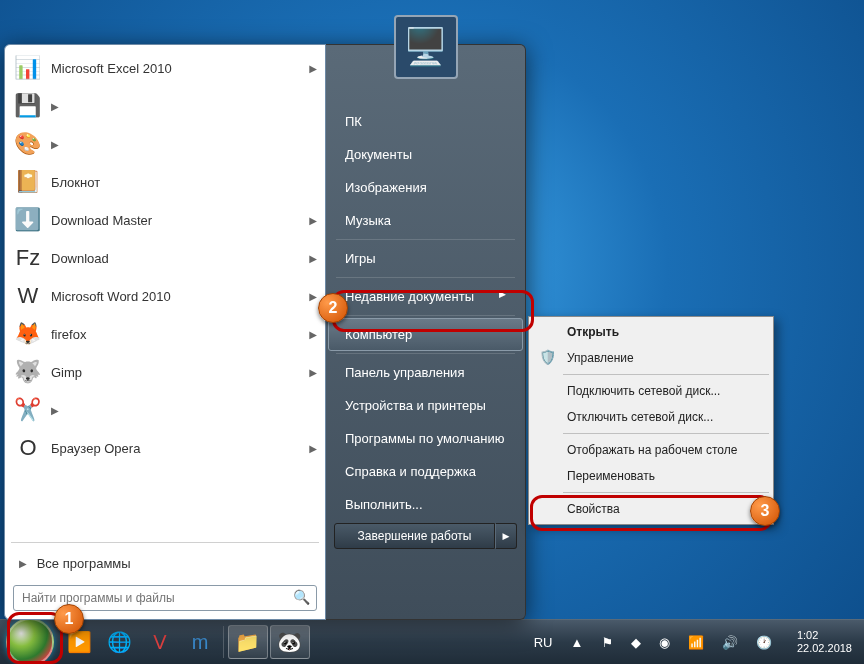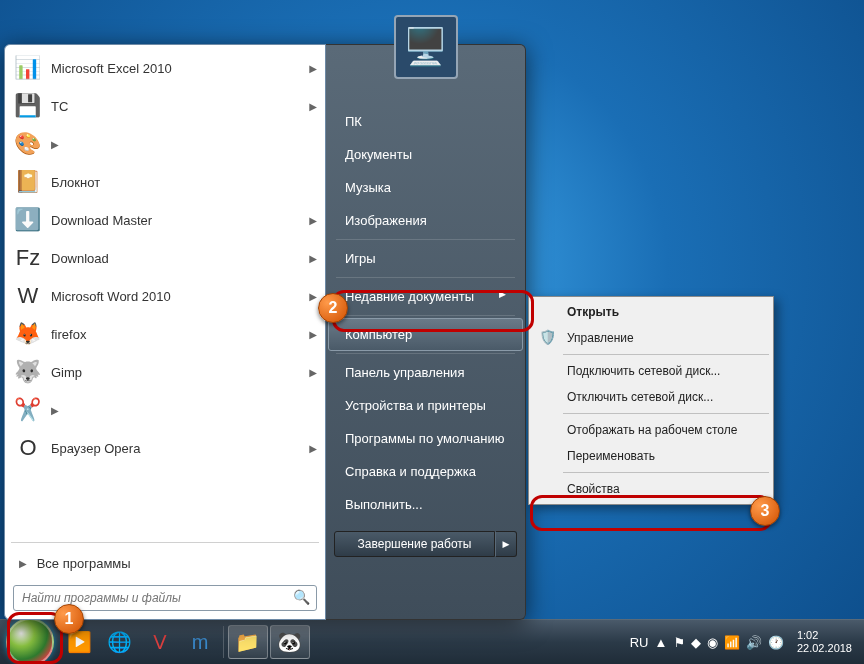--- a/index.html
+++ b/index.html
@@ -2,44 +2,44 @@
 <html><head>
 <meta charset="utf-8">
 <style>
 html,body{margin:0;padding:0;width:864px;height:664px;font-family:"Segoe UI",Tahoma,sans-serif;overflow:hidden;background:#1a6eb5}
 .desktop{position:relative;width:864px;height:664px;background:radial-gradient(circle at 50% 40%,#3ca3e8 0%,#1a6eb5 40%,#0d4d8a 100%)}
 .taskbar{position:absolute;bottom:0;left:0;right:0;height:44px;background:linear-gradient(180deg,#4a5a6a 0%,#2b3a48 50%,#1f2c38 100%);border-top:1px solid #5a6a78;display:flex;align-items:center;z-index:5}
 .orb{width:44px;height:44px;border-radius:50%;background:radial-gradient(circle at 30% 30%,#f0f0f0 0%,#88c040 30%,#2e7a2e 60%,#d04040 80%);border:2px solid rgba(255,255,255,.4);margin:0 6px;box-shadow:0 0 6px rgba(0,200,255,.6)}
 .tb-icon{width:38px;height:32px;margin:0 1px;display:flex;align-items:center;justify-content:center;border-radius:3px;font-size:20px}
 .tb-icon.active{background:linear-gradient(180deg,rgba(255,255,255,.25),rgba(255,255,255,.08));border:1px solid rgba(255,255,255,.3)}
 .tb-sep{width:1px;height:32px;background:rgba(255,255,255,.2);margin:0 3px}
-.tray{margin-left:auto;display:flex;align-items:center;padding-right:6px;color:#fff;font-size:11px;gap:6px}
+.tray{margin-left:auto;display:flex;align-items:center;padding-right:6px;color:#fff;font-size:11px;gap:18px}
 .tray-icon{font-size:13px}
 .clock{text-align:left;line-height:13px;padding:0 6px}
 .startmenu{position:absolute;bottom:44px;left:4px;width:522px;height:576px;display:flex;z-index:10;border-radius:6px;box-shadow:0 4px 24px rgba(0,0,0,.6);overflow:visible}
 .sm-left{width:320px;background:#fff;border-radius:6px 0 0 6px;border:1px solid #6e8aa6;display:flex;flex-direction:column;position:relative}
 .sm-right{flex:1;background:linear-gradient(180deg,#5a6a78 0%,#3f4d5a 100%);border-radius:0 6px 6px 0;border:1px solid #333;border-left:none;display:flex;flex-direction:column;padding-top:60px;position:relative}
 .portrait{position:absolute;top:-30px;left:50%;transform:translateX(-50%);width:60px;height:60px;border:2px solid rgba(255,255,255,.5);background:#2a4a6a;border-radius:4px;display:flex;align-items:center;justify-content:center;font-size:36px}
 .sm-apps{flex:1;padding:4px 2px;overflow:hidden}
 .app{display:flex;align-items:center;height:38px;padding:0 6px;font-size:13px;color:#333;border-radius:3px}
 .app-icon{width:30px;height:30px;margin-right:8px;display:flex;align-items:center;justify-content:center;font-size:22px;flex-shrink:0}
 .app-label{flex:1}
 .app-arrow{font-size:10px;color:#666}
 .sm-divider{height:1px;background:#d0d0d0;margin:2px 6px}
 .all-programs{display:flex;align-items:center;height:36px;padding:0 6px;font-size:13px;color:#333}
 .search-box{margin:4px 8px 8px;position:relative}
-.search-box input{width:100%;box-sizing:border-box;height:26px;padding:2px 30px 2px 8px;border:1px solid #8a9aa8;border-radius:3px;font-style:italic;color:#3b82f6;font-size:12px}
+.search-box input{width:100%;box-sizing:border-box;height:26px;padding:2px 30px 2px 8px;border:1px solid #8a9aa8;border-radius:3px;color:#3b82f6;font-size:12px}
 .search-glass{position:absolute;right:6px;top:4px;color:#3a6a9a;font-size:14px}
 .sm-link{padding:8px 16px;font-size:13px;color:#fff;display:flex;align-items:flex-start;justify-content:space-between;border:1px solid transparent;margin:0 2px}
 .sm-link.sel{background:linear-gradient(180deg,#6a7a88,#4a5a68);border:1px solid #8a9aa8;border-radius:3px}
 .sm-sep{height:1px;background:rgba(255,255,255,.15);margin:2px 10px}
-.shutdown{margin:10px 8px 8px;display:flex}
+.shutdown{margin:2px 8px 8px;display:flex}
 .shutdown button{flex:1;height:26px;background:linear-gradient(180deg,#4a5a68,#2f3c48);border:1px solid #222;color:#fff;font-size:12px;border-radius:3px 0 0 3px}
 .shutdown .dd{width:20px;background:linear-gradient(180deg,#4a5a68,#2f3c48);border:1px solid #222;border-left:1px solid #5a6a78;display:flex;align-items:center;justify-content:center;color:#fff;font-size:9px;border-radius:0 3px 3px 0}
-.ctx{position:absolute;left:528px;top:296px;width:240px;background:#f0f0f0;border:1px solid #8a8a8a;box-shadow:4px 4px 10px rgba(0,0,0,.4);z-index:20;padding:2px}
+.ctx{position:absolute;left:528px;top:316px;width:240px;background:#f0f0f0;border:1px solid #8a8a8a;box-shadow:4px 4px 10px rgba(0,0,0,.4);z-index:20;padding:2px}
 .ctx-item{padding:6px 12px 6px 36px;font-size:12px;color:#222;position:relative}
 .ctx-item.bold{font-weight:700}
 .ctx-sep{height:1px;background:#c0c0c0;margin:3px 2px 3px 32px}
 .ctx-icon{position:absolute;left:8px;top:4px;font-size:14px}
 .callout{position:absolute;z-index:30;border:3px solid #c00000;border-radius:12px;pointer-events:none}
 .badge{position:absolute;width:28px;height:28px;border-radius:50%;background:radial-gradient(circle at 30% 30%,#ff9a4a,#d05000);color:#fff;font-weight:700;font-size:16px;display:flex;align-items:center;justify-content:center;z-index:31;box-shadow:0 2px 4px rgba(0,0,0,.5);border:1px solid #a04000}
 </style>
 </head>
 <body>
 
@@ -48,21 +48,20 @@
   <div class="startmenu">
     <div class="sm-left">
       <div class="sm-apps" id="apps">
           <div class="app">
             <span class="app-icon">📊</span>
             <span class="app-label">Microsoft Excel 2010</span>
             <span class="app-arrow">▶</span>
           </div>
           <div class="app">
             <span class="app-icon">💾</span>
-            <span class="app-label">TC</span>
             <span class="app-arrow">▶</span>
           </div>
           <div class="app">
             <span class="app-icon">🎨</span>
             <span class="app-arrow">▶</span>
           </div>
           <div class="app">
             <span class="app-icon">📔</span>
             <span class="app-label">Блокнот</span>
             <span class="app-arrow"></span>
@@ -114,24 +113,24 @@
     </div>
     <div class="sm-right">
       <div class="portrait">🖥️</div>
       <div class="sm-link">
           <span>ПК</span>
         </div>
       <div class="sm-link">
           <span>Документы</span>
         </div>
       <div class="sm-link">
+          <span>Изображения</span>
+        </div>
+      <div class="sm-link">
           <span>Музыка</span>
-        </div>
-      <div class="sm-link">
-          <span>Изображения</span>
         </div>
       <div class="sm-sep"></div>
       <div class="sm-link">
           <span>Игры</span>
         </div>
       <div class="sm-sep"></div>
       <div class="sm-link">
           <span>Недавние документы</span>
           <span style="font-size:9px">▶</span>
         </div>

